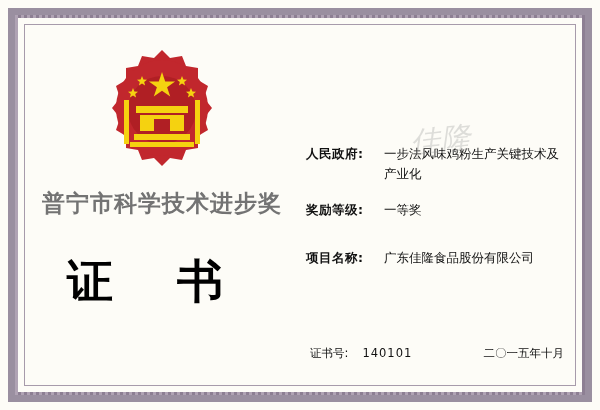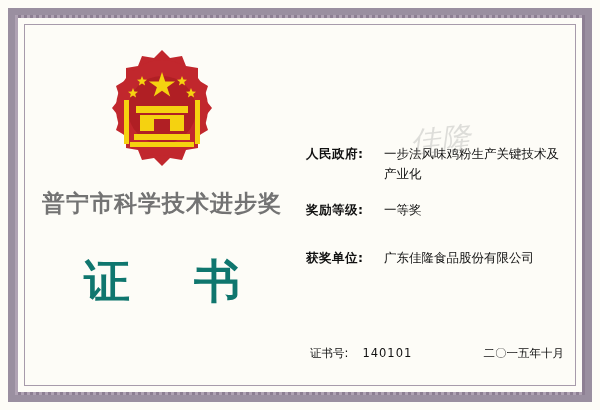--- a/index.html
+++ b/index.html
@@ -84,30 +84,30 @@
     text-align: center;
     font-family: "DejaVu Sans", sans-serif;
     font-weight: bold;
     font-size: 23px;
     letter-spacing: 1px;
     color: #737373;
     white-space: nowrap;
   }
   .cert-word {
     position: absolute;
-    left: 0;
+    left: 7px;
     top: 215px;
     width: 252px;
-    text-align: center;
+    text-align: left;
     font-family: "DejaVu Sans", sans-serif;
     font-weight: bold;
     font-size: 46px;
     letter-spacing: 24px;
     text-indent: 24px;
-    color: #0f766e;
+    color: #000000;
     white-space: nowrap;
   }
 
   
   .right-col {
     position: absolute;
     left: 268px;
     top: 6px;
     width: 266px;
     height: 330px;
@@ -263,21 +263,21 @@
         <span class="label">人民政府:</span>
         <span class="value">一步法风味鸡粉生产关键技术及产业化</span>
       </div>
 
       <div class="field field-level">
         <span class="label">奖励等级:</span>
         <span class="value">一等奖</span>
       </div>
 
       <div class="field field-unit">
-        <span class="label">获奖单位:</span>
+        <span class="label">项目名称:</span>
         <span class="value">广东佳隆食品股份有限公司</span>
       </div>
     </div>
 
     <div class="footer">
       <div class="cert-no">
         <span>证书号:</span><span class="num">140101</span>
       </div>
       <div class="date">二〇一五年十月</div>
     </div>

